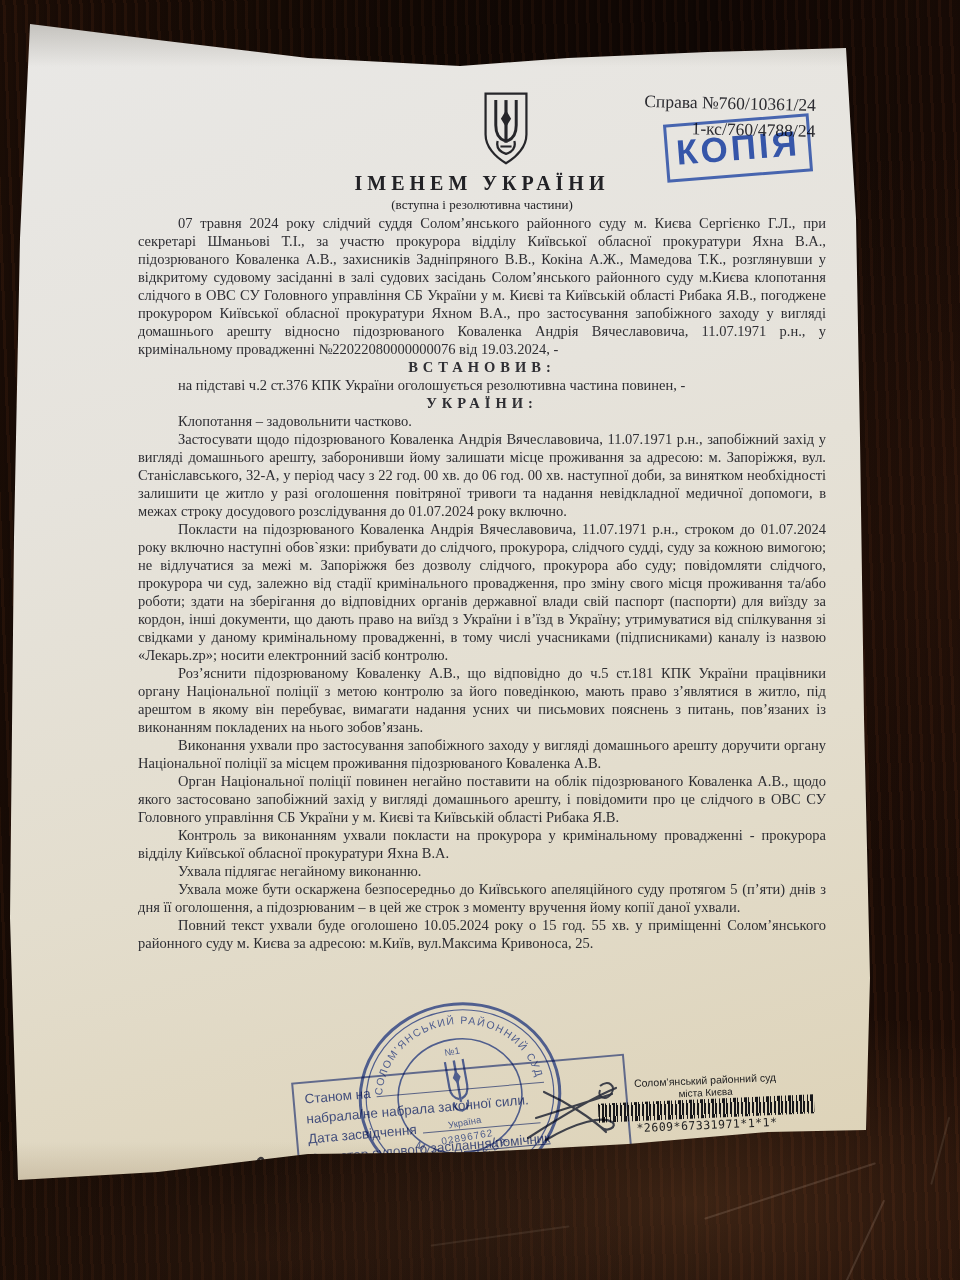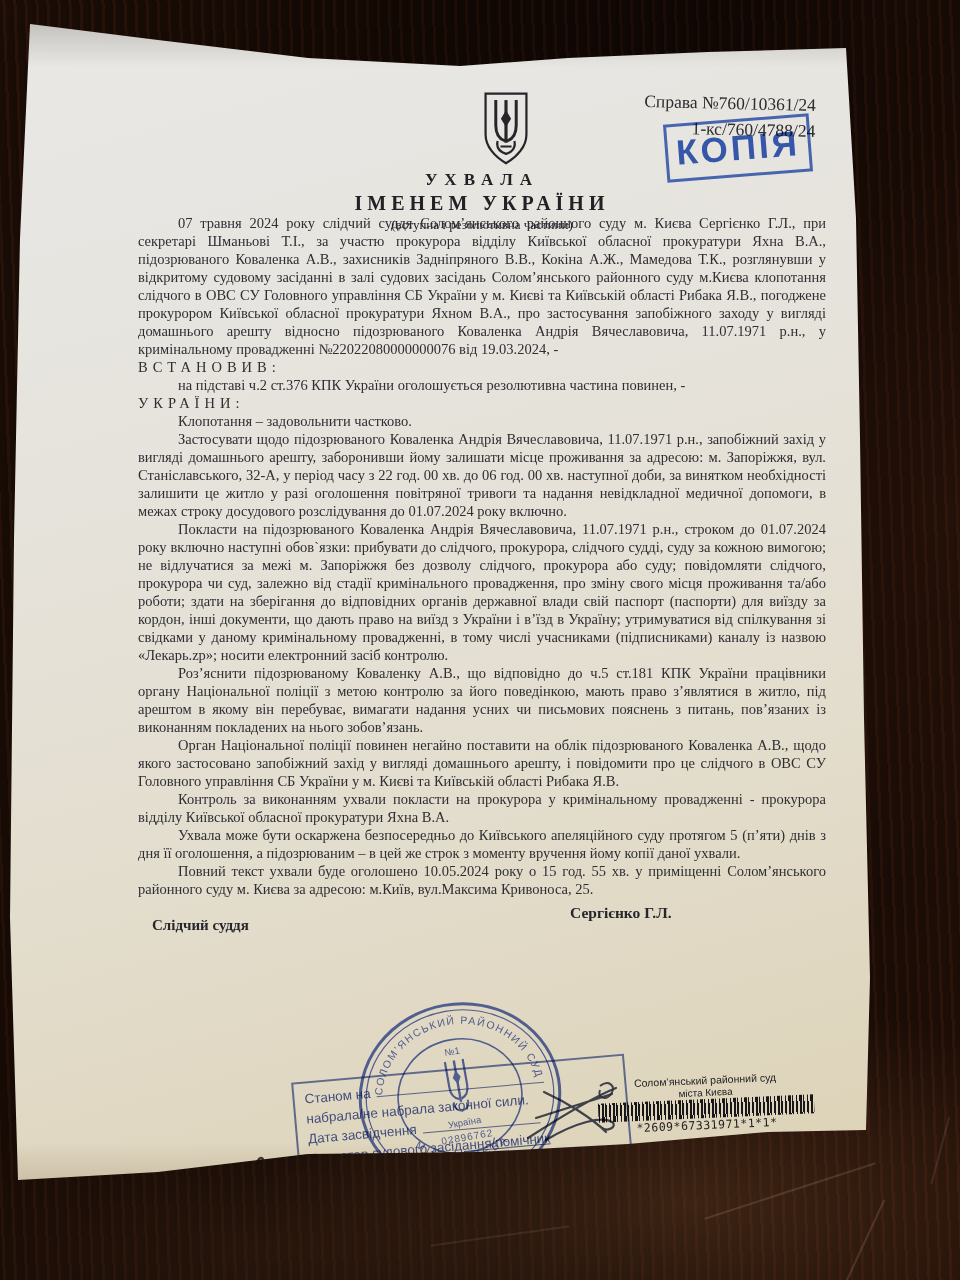--- a/index.html
+++ b/index.html
@@ -46,21 +46,21 @@
   .copy-stamp span{font-size:35px;font-weight:bold;letter-spacing:3px;color:rgba(42,82,188,0.92);}
 
   .title-block{position:absolute;left:130px;top:152px;width:688px;text-align:center;color:#222226;}
   .title1{font-size:17px;font-weight:bold;letter-spacing:7px;}
   .title2{font-size:20px;font-weight:bold;letter-spacing:5px;margin-top:2px;}
   .title3{font-size:13px;font-weight:normal;margin-top:2px;}
 
   .body-text{position:absolute;left:130px;top:196px;width:688px;
     font-size:14.5px;line-height:18px;color:#2e2e33;text-align:justify;}
   .body-text p{margin:0;text-indent:40px;}
-  .body-text .center-h{font-weight:normal;text-indent:0;letter-spacing:5px;}
+  .body-text .center-h{font-weight:bold;text-align:center;text-indent:0;letter-spacing:5px;}
 
   .sig-row{position:relative;height:26px;margin-top:6px;font-weight:bold;font-size:15px;color:#26262b;}
   .judge-label{position:absolute;left:14px;top:12px;}
   .judge-name{position:absolute;left:432px;top:0px;font-size:15.5px;}
 
   .cert-stamp{position:absolute;left:287px;top:1050px;width:334px;height:104px;
     border:2px solid rgba(62,82,160,0.75);transform:rotate(-5deg);
     padding:6px 10px;box-sizing:border-box;mix-blend-mode:multiply;
     font-family:"Liberation Sans","DejaVu Sans",sans-serif;font-size:13.5px;line-height:20px;
     color:rgba(64,82,158,0.95);}
@@ -107,42 +107,39 @@
       <path d="M41,13 V40 C41,50 37,55 31,57" stroke="#26262a" stroke-width="3.2" fill="none"></path>
       <path d="M21,57 c-2,8 3,12 9,14 c6,-2 11,-6 9,-14" stroke="#26262a" stroke-width="2.4" fill="none"></path>
       <path d="M24,63 h12" stroke="#26262a" stroke-width="2.2" fill="none"></path>
     </svg>
 
     <div class="copy-stamp">
       <span>КОПІЯ</span>
     </div>
 
     <div class="title-block">
-      <div class="title1">УХВАЛА</div>
       <div class="title2">ІМЕНЕМ УКРАЇНИ</div>
       <div class="title3">(вступна і резолютивна частини)</div>
     </div>
 
     <div class="body-text">
       <p>07 травня 2024 року слідчий суддя Солом’янського районного суду м. Києва Сергієнко Г.Л., при секретарі Шманьові Т.І., за участю прокурора відділу Київської обласної прокуратури Яхна В.А., підозрюваного Коваленка А.В., захисників Задніпряного В.В., Кокіна А.Ж., Мамедова Т.К., розглянувши у відкритому судовому засіданні в залі судових засідань Солом’янського районного суду м.Києва клопотання слідчого в ОВС СУ Головного управління СБ України у м. Києві та Київській області Рибака Я.В., погоджене прокурором Київської обласної прокуратури Яхном В.А., про застосування запобіжного заходу у вигляді домашнього арешту відносно підозрюваного Коваленка Андрія Вячеславовича, 11.07.1971 р.н., у кримінальному провадженні №22022080000000076 від 19.03.2024, -</p>
       <p class="center-h">ВСТАНОВИВ:</p>
       <p>на підставі ч.2 ст.376 КПК України оголошується резолютивна частина повинен, -</p>
       <p class="center-h">УКРАЇНИ:</p>
       <p>Клопотання – задовольнити частково.</p>
       <p>Застосувати щодо підозрюваного Коваленка Андрія Вячеславовича, 11.07.1971 р.н., запобіжний захід у вигляді домашнього арешту, заборонивши йому залишати місце проживання за адресою: м. Запоріжжя, вул. Станіславського, 32-А, у період часу з 22 год. 00 хв. до 06 год. 00 хв. наступної доби, за винятком необхідності залишити це житло у разі оголошення повітряної тривоги та надання невідкладної медичної допомоги, в межах строку досудового розслідування до 01.07.2024 року включно.</p>
       <p>Покласти на підозрюваного Коваленка Андрія Вячеславовича, 11.07.1971 р.н., строком до 01.07.2024 року включно наступні обов`язки: прибувати до слідчого, прокурора, слідчого судді, суду за кожною вимогою; не відлучатися за межі м. Запоріжжя без дозволу слідчого, прокурора або суду; повідомляти слідчого, прокурора чи суд, залежно від стадії кримінального провадження, про зміну свого місця проживання та/або роботи; здати на зберігання до відповідних органів державної влади свій паспорт (паспорти) для виїзду за кордон, інші документи, що дають право на виїзд з України і в’їзд в Україну; утримуватися від спілкування зі свідками у даному кримінальному провадженні, в тому числі учасниками (підписниками) каналу із назвою «Лекарь.zp»; носити електронний засіб контролю.</p>
       <p>Роз’яснити підозрюваному Коваленку А.В., що відповідно до ч.5 ст.181 КПК України працівники органу Національної поліції з метою контролю за його поведінкою, мають право з’являтися в житло, під арештом в якому він перебуває, вимагати надання усних чи письмових пояснень з питань, пов’язаних із виконанням покладених на нього зобов’язань.</p>
+      <p>Виконання ухвали про застосування запобіжного заходу у вигляді домашнього арешту доручити органу Національної поліції за місцем проживання підозрюваного Коваленка А.В.</p>
       <p>Орган Національної поліції повинен негайно поставити на облік підозрюваного Коваленка А.В., щодо якого застосовано запобіжний захід у вигляді домашнього арешту, і повідомити про це слідчого в ОВС СУ Головного управління СБ України у м. Києві та Київській області Рибака Я.В.</p>
       <p>Контроль за виконанням ухвали покласти на прокурора у кримінальному провадженні - прокурора відділу Київської обласної прокуратури Яхна В.А.</p>
+      <p>Ухвала підлягає негайному виконанню.</p>
       <p>Ухвала може бути оскаржена безпосередньо до Київського апеляційного суду протягом 5 (п’яти) днів з дня її оголошення, а підозрюваним – в цей же строк з моменту вручення йому копії даної ухвали.</p>
       <p>Повний текст ухвали буде оголошено 10.05.2024 року о 15 год. 55 хв. у приміщенні Солом’янського районного суду м. Києва за адресою: м.Київ, вул.Максима Кривоноса, 25.</p>
-      <div class="sig-row">
-        <span class="judge-label">Слідчий суддя</span>
-        <span class="judge-name">Сергієнко Г.Л.</span>
-      </div>
     </div>
 
     <div class="cert-stamp">
       <div><span>Станом на</span><span class="blank b1"></span></div>
       <div>набрала/не набрала законної сили.</div>
       <div><span>Дата засвідчення</span><span class="blank b2"></span></div>
       <div class="cert-l4">Секретар судового засідання/помічник</div>
     </div>
 
     <svg class="round-seal" viewBox="0 0 212 196">

